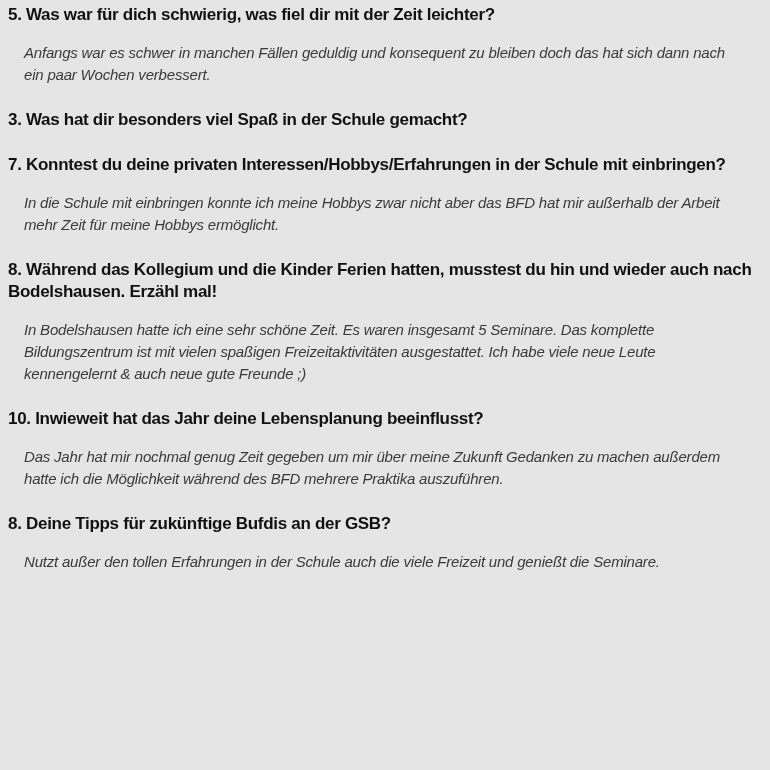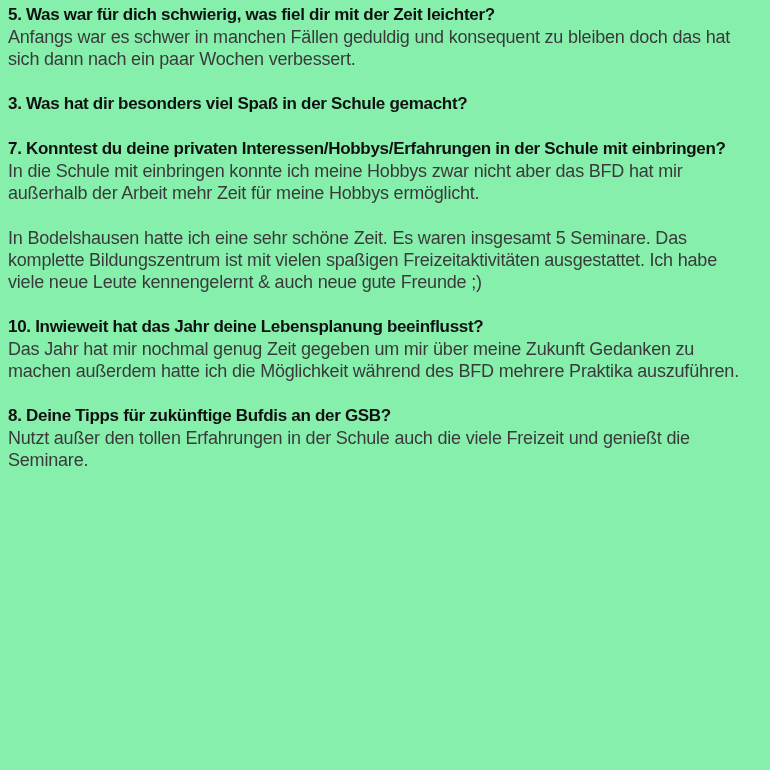--- a/index.html
+++ b/index.html
@@ -11,41 +11,42 @@
     width: 770px;
     height: 770px;
     overflow: hidden;
     font-family: "Liberation Sans", sans-serif;
   }
   .doc-page {
     box-sizing: border-box;
     width: 770px;
     height: 770px;
     padding: 4px 18px 0 8px;
-    background: #86efac;
+    background: #e5e5e5;
   }
   .qa-block {
     margin: 0 0 23px 0;
   }
   .qa-block:last-child {
     margin-bottom: 0;
   }
   .question {
     margin: 0;
     font-size: 17px;
     line-height: 22px;
     font-weight: 700;
     letter-spacing: -0.3px;
     color: #111111;
     max-width: 748px;
   }
   .answer {
-    margin: 0;
-    font-size: 18px;
+    margin: 16px;
+    font-size: 15px;
     line-height: 22px;
+    font-style: italic;
     font-weight: 400;
     letter-spacing: -0.2px;
     color: #3a3a3a;
     max-width: 745px;
   }
 </style>
 </head>
 <body>
 
 <div class="doc-page">
@@ -58,20 +59,21 @@
   <section class="qa-block">
     <h2 class="question">3. Was hat dir besonders viel Spaß in der Schule gemacht?</h2>
   </section>
 
   <section class="qa-block">
     <h2 class="question">7. Konntest du deine privaten Interessen/Hobbys/Erfahrungen in der Schule mit einbringen?</h2>
     <p class="answer">In die Schule mit einbringen konnte ich meine Hobbys zwar nicht aber das BFD hat mir außerhalb der Arbeit mehr Zeit für meine Hobbys ermöglicht.</p>
   </section>
 
   <section class="qa-block">
+    <h2 class="question">8. Während das Kollegium und die Kinder Ferien hatten, musstest du hin und wieder auch nach Bodelshausen. Erzähl mal!</h2>
     <p class="answer">In Bodelshausen hatte ich eine sehr schöne Zeit. Es waren insgesamt 5 Seminare. Das komplette Bildungszentrum ist mit vielen spaßigen Freizeitaktivitäten ausgestattet. Ich habe viele neue Leute kennengelernt &amp; auch neue gute Freunde ;)</p>
   </section>
 
 
   <section class="qa-block">
     <h2 class="question">10. Inwieweit hat das Jahr deine Lebensplanung beeinflusst?</h2>
     <p class="answer">Das Jahr hat mir nochmal genug Zeit gegeben um mir über meine Zukunft Gedanken zu machen außerdem hatte ich die Möglichkeit während des BFD mehrere Praktika auszuführen.</p>
   </section>
 
 

